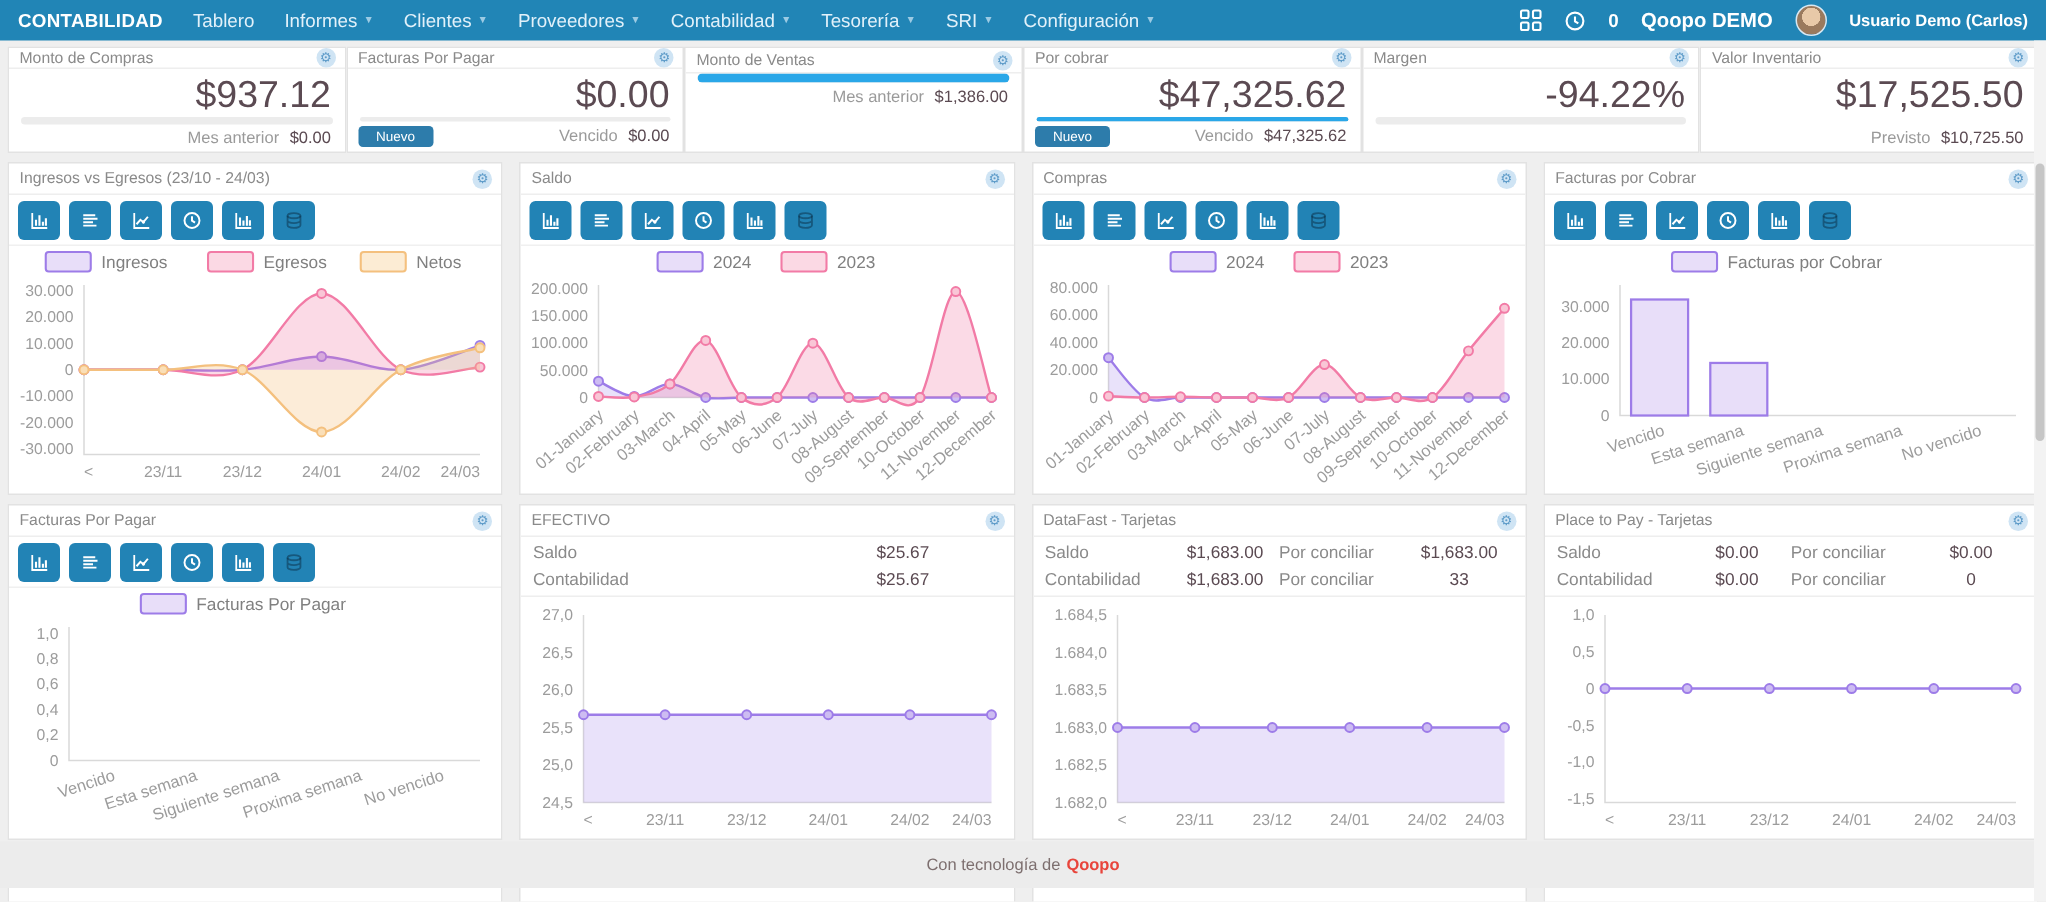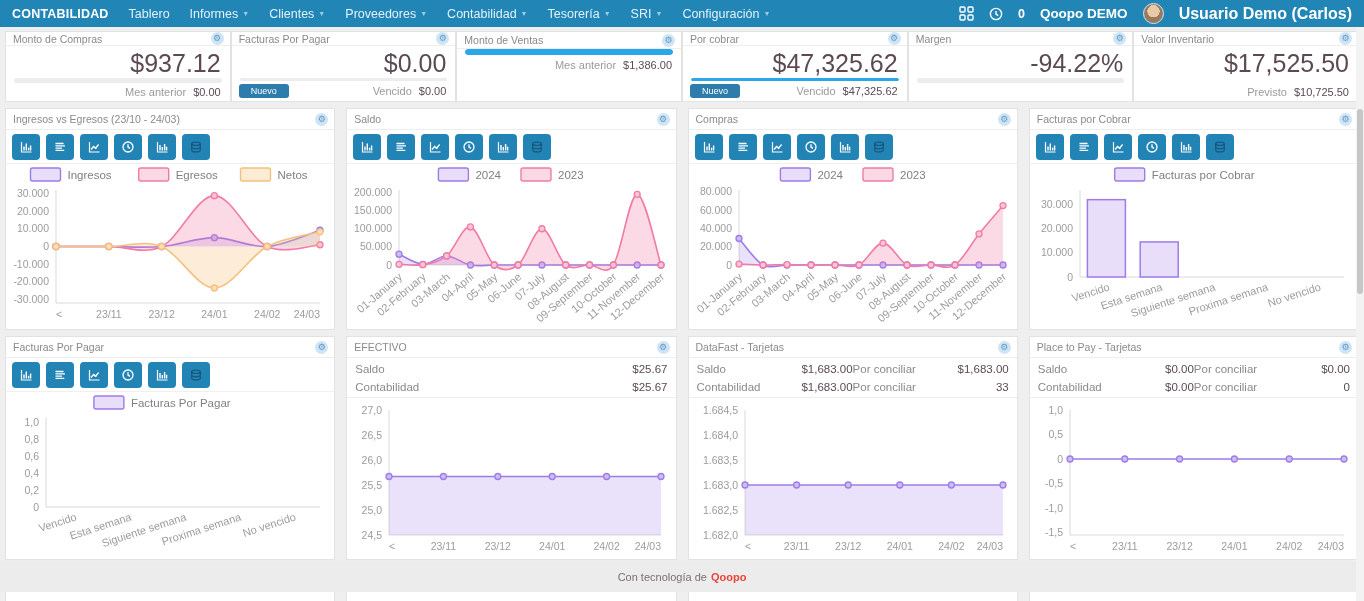--- a/index.html
+++ b/index.html
@@ -8,21 +8,21 @@
 
   
   .nav { height:27px; background:#2185b6; display:flex; align-items:center;
     padding:0 12px; gap:20px; color:#fff; }
   .brand { font-weight:bold; font-size:12.5px; letter-spacing:.2px; cursor:pointer; }
   .nav-item { font-size:12.5px; color:#e2f1fa; display:flex; align-items:center; gap:4px; cursor:pointer; white-space:nowrap; }
   .caret { font-size:7px; color:#9ccbe4; }
   .nav-right { margin-left:auto; display:flex; align-items:center; gap:15px; }
   .nav-count { font-weight:bold; font-size:12.5px; }
   .nav-company { font-weight:bold; font-size:13.5px; }
-  .nav-user { font-weight:bold; font-size:16px; }
+  .nav-user { font-weight:bold; font-size:11px; }
   .avatar { width:21px; height:21px; border-radius:50%;
     background:radial-gradient(circle at 50% 38%, #e8c9a8 0 40%, #9a7a5e 41% 75%, #6e584a 76%);
     border:1px solid #d8e8f2; }
 
   
   .main { padding:4px 5px 0 5px; }
 
   
   .kpi-row { display:grid; grid-template-columns:repeat(6,1fr); margin-bottom:6px; }
   .kpi { background:#fff; border:1px solid #e2e2e2; height:71px; position:relative; display:flex; flex-direction:column; }
@@ -52,21 +52,21 @@
   .tbtn { width:28px; height:26px; background:#2283b5; border:none; border-radius:4px;
     display:flex; align-items:center; justify-content:center; cursor:pointer; }
   .tbtn.disabled { cursor:default; }
   .chartbox { flex:1; position:relative; }
   .chartbox svg { position:absolute; left:0; top:0; }
 
   
   .stats { flex:0 0 40px; border-bottom:1px solid #eee; padding:2px 8px 0 8px; }
   .srow { display:flex; height:18px; align-items:center; font-size:11.5px; }
   .slabel { color:#8a8a8a; }
-  .sval { color:#5b4a52; text-align:right; }
+  .sval { color:#5b4a52; text-align:center; }
   .stats.two .slabel { flex:0 0 58%; }
   .stats.two .sval { flex:1; }
   .stats.four .slabel { flex:0 0 27%; }
   .stats.four .sval { flex:0 0 23%; }
 
   
   .footer { position:absolute; left:0; right:0; bottom:9px; height:31px; background:#ececec;
     display:flex; align-items:center; justify-content:center; font-size:11px; color:#7d6f6f; z-index:5; }
   .footer b { color:#e8453c; margin-left:4px; }
 

